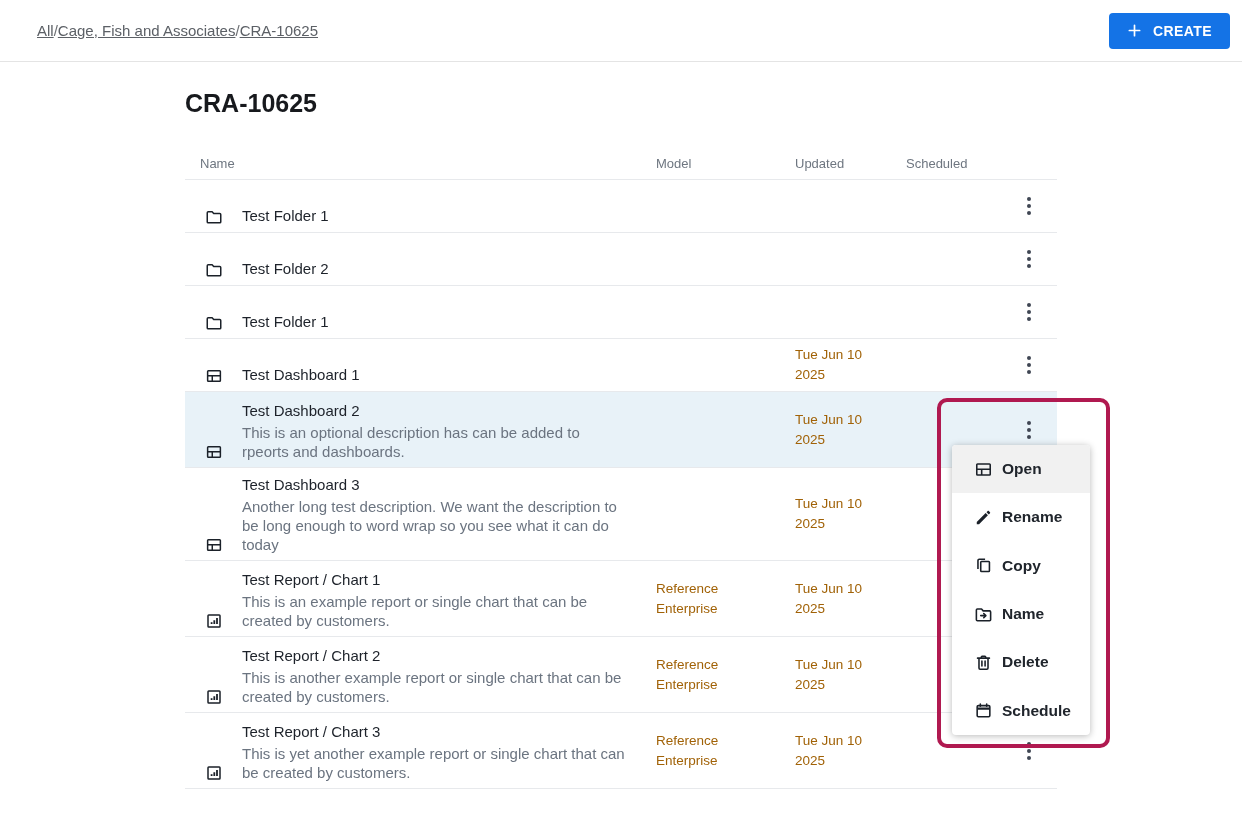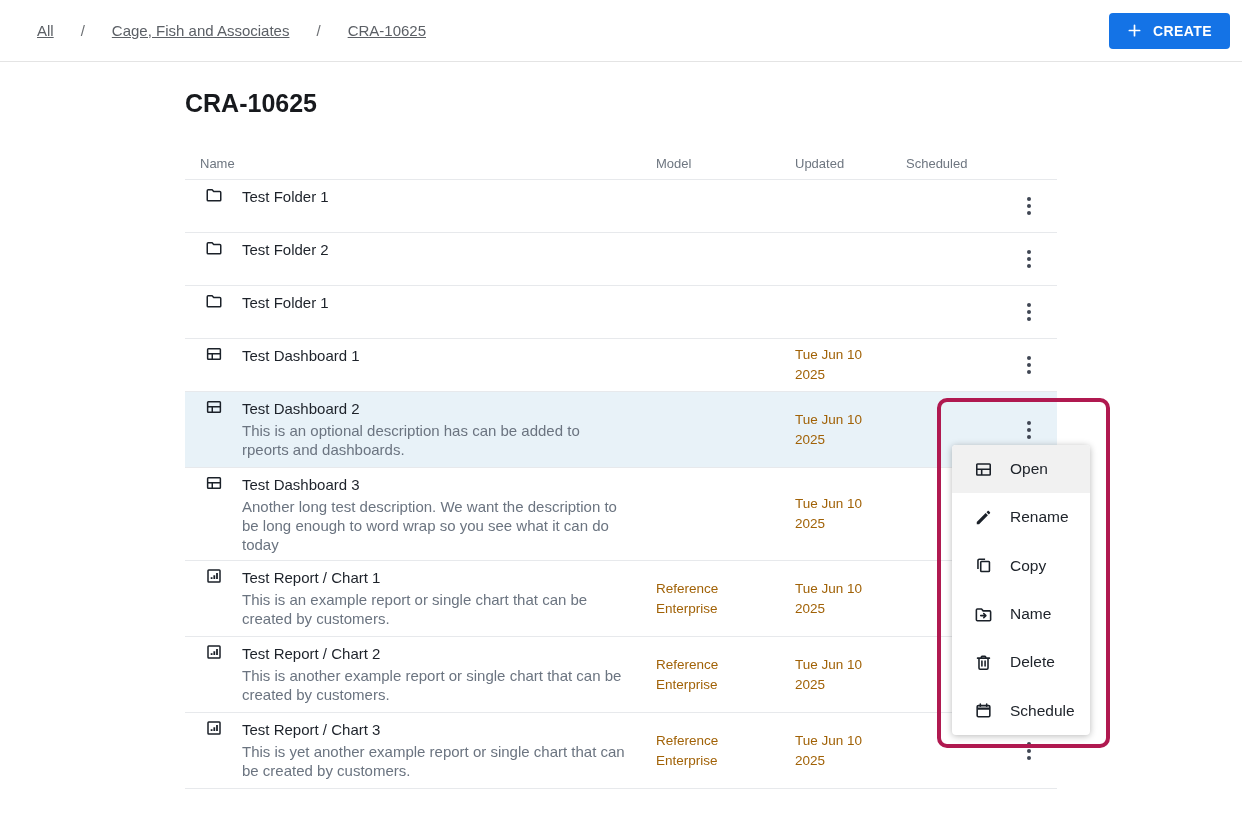--- a/index.html
+++ b/index.html
@@ -4,21 +4,21 @@
 <style>
   * { margin: 0; padding: 0; box-sizing: border-box; }
   html, body { width: 1242px; height: 815px; background: #fff; overflow: hidden; }
   body { position: relative; font-family: "Liberation Sans", sans-serif; color: #20252c; }
 
   
   .topbar {
     height: 62px; display: flex; align-items: center;
     padding: 0 12px 0 37px; border-bottom: 1px solid #e4e4e4; background: #fff;
   }
-  .breadcrumb { display: flex; align-items: center; gap: 27px; font-size: 15px; color: #6c6f73; }
+  .breadcrumb { display: flex; align-items: center; font-size: 15px; color: #6c6f73; }
   .breadcrumb a { color: #5c6066; text-decoration: underline; cursor: pointer; }
   .breadcrumb .sep { color: #6c6f73; text-decoration: none; }
   .create-btn {
     margin-left: auto; height: 36px; padding: 0 18px; border: none; border-radius: 4px;
     background: var(--accent, #1473e6); color: #fff; font-family: inherit;
     font-size: 14px; font-weight: 700; letter-spacing: .4px;
     display: flex; align-items: center; gap: 11px; cursor: pointer;
   }
   .create-btn svg { display: block; }
 
@@ -31,21 +31,21 @@
   .table { margin-top: 30px; }
   .thead { height: 32px; align-items: center; border-bottom: 1px solid #e7e9ec; }
   .th { font-size: 13px; color: #6e7680; font-weight: 400; }
   .th-name { padding-left: 15px; }
 
   .row { border-bottom: 1px solid #e7e9ec; align-items: stretch; background: #fff; }
   .row.short { min-height: 53px; }
   .row.tall  { min-height: 76px; }
   .row.highlighted { background: var(--highlight, #e8f2f8); }
 
-  .cell-name { display: flex; align-items: flex-start; padding: 6px 0 6px 20px; }
+  .cell-name { display: flex; align-items: flex-end; padding: 6px 0 6px 20px; }
   .row-icon { width: 18px; height: 18px; margin-right: 19px; color: #1b2129; flex: 0 0 18px; }
   .row-icon svg { width: 18px; height: 18px; display: block; }
   .name-text { width: 383px; }
   .row-name { font-size: 15px; color: #1d222a; line-height: 21px; }
   .row-desc { font-size: 15px; color: #6b7480; line-height: 19px; margin-top: 2px; }
 
   .cell-model, .cell-updated, .cell-scheduled {
     font-size: 13.5px; color: #a16207; line-height: 20px;
     display: flex; flex-direction: column; justify-content: center;
   }
@@ -59,21 +59,21 @@
   }
   .kebab-btn i { width: 4px; height: 4px; border-radius: 50%; background: #3f4653; display: block; }
 
   
   .context-menu {
     position: absolute; left: 952px; top: 445px; width: 138px; height: 290px;
     background: #fff; border-radius: 4px; box-shadow: 0 1px 7px rgba(0,0,0,.28);
     display: flex; flex-direction: column; z-index: 30; overflow: hidden;
   }
   .menu-item {
-    flex: 1; display: flex; align-items: center; padding-left: 22px; gap: 17px; cursor: pointer;
+    flex: 1; display: flex; align-items: center; padding-left: 22px; gap: 9px; cursor: pointer; font-weight: bold;
   }
   .menu-item.hover { background: var(--menu-hover, #f1f1f1); }
   .menu-icon { width: 19px; height: 19px; color: #1b2129; flex: 0 0 19px; }
   .menu-icon svg { width: 19px; height: 19px; display: block; }
   .menu-label { font-size: 15.5px; color: #20252c; }
 
   
   .annotation-box {
     position: absolute; left: 937px; top: 398px; width: 173px; height: 350px;
     border: 4px solid var(--annotation, #b01950); border-radius: 10px;

